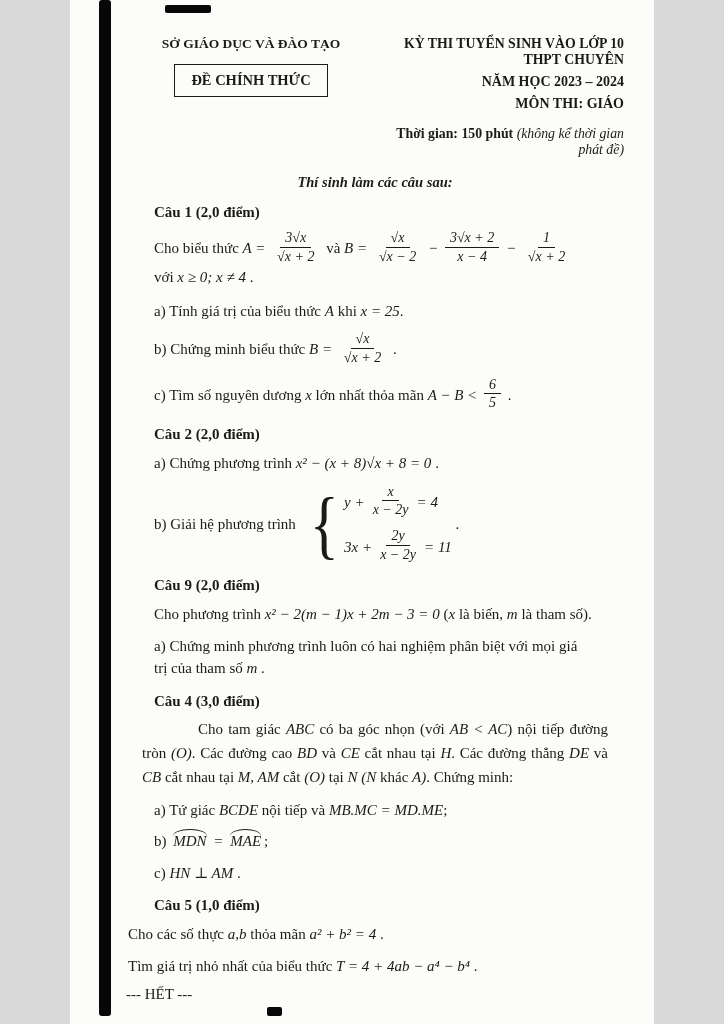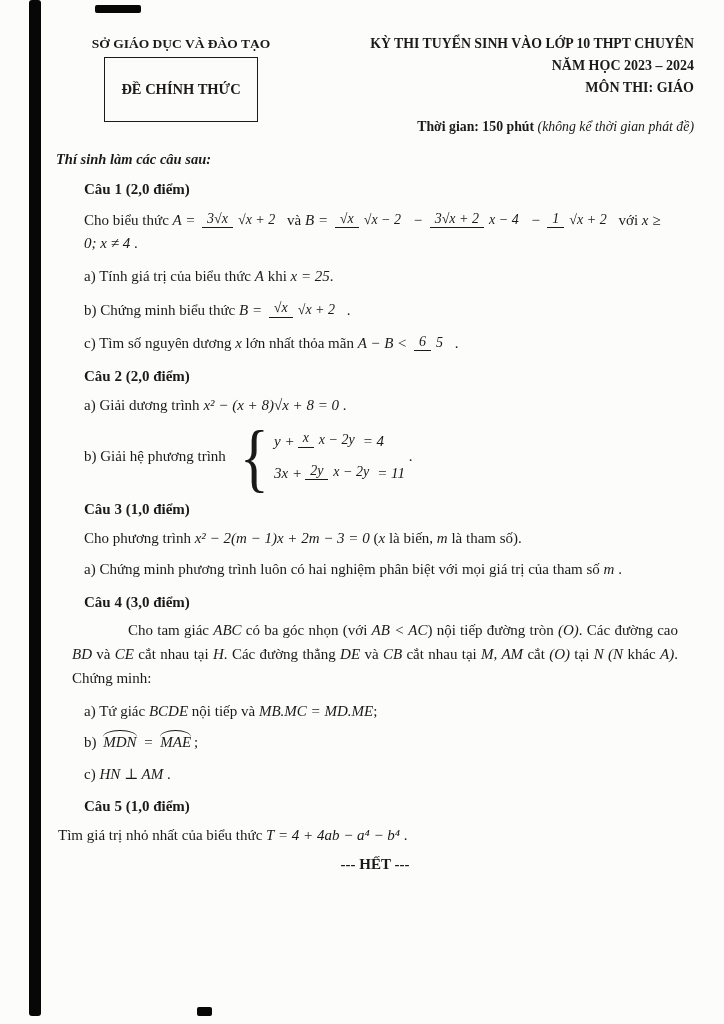--- a/index.html
+++ b/index.html
@@ -1,54 +1,54 @@
 <!DOCTYPE html>
 <html><head>
 <meta charset="utf-8">
 <style>
   * { margin:0; padding:0; box-sizing:border-box; }
   html,body { background:#d9d9d9; }
-  .page { position:relative; width:724px; height:1024px; margin:0 auto; background:#fcfcfa;
+  .page { position:relative; width:584px; height:1024px; margin:0 auto; background:#fcfcfa;
           color:#1c1a17; font-family:"Liberation Serif","DejaVu Serif",serif; font-size:15px; overflow:hidden; }
   .scan-bar { position:absolute; left:29px; top:0; width:12px; height:1016px; background:#070707; border-radius:3px; }
   .scan-mark { position:absolute; background:#070707; border-radius:2px; }
   .scan-mark.top { left:95px; top:5px; width:46px; height:8px; }
   .scan-mark.bottom { left:197px; top:1007px; width:15px; height:9px; }
   .content { position:relative; padding:36px 30px 0 56px; }
   .bold { font-weight:bold; }
   .italic { font-style:italic; }
   .header { display:flex; }
   .header-left { width:250px; text-align:center; }
   .org { font-size:13.5px; font-weight:bold; white-space:nowrap; }
   .place { display:inline-block; font-size:13.5px; font-weight:bold; margin-top:5px; padding:0 10px 2px; border-bottom:1.4px solid #1c1a17; }
-  .official-box { display:inline-block; margin-top:5px; padding:23px 16px; border:1.6px solid #1c1a17; font-weight:bold; font-size:14.5px; }
+  .official-box { display:inline-block; margin-top:12px; padding:7px 16px; border:1.6px solid #1c1a17; font-weight:bold; font-size:14.5px; }
   .header-right { flex:1; text-align:right; }
   .exam-title { font-size:13.8px; font-weight:bold; }
   .year, .subject { font-size:14px; font-weight:bold; margin-top:6px; }
-  .time { margin-top:23px; font-size:13.8px; }
-  .instruction { margin-top:16px; text-align:left; font-weight:bold; font-style:italic; font-size:14.5px; }
+  .time { margin-top:14px; font-size:13.8px; }
+  .instruction { margin-top:16px; text-align:center; font-weight:bold; font-style:italic; font-size:14.5px; }
   .section { margin-top:2px; }
   .heading { font-weight:bold; margin:13px 0 2px 28px; }
   .line { margin:9px 30px 9px 28px; line-height:1.5; }
   .line.flush { margin-left:2px; }
   .line.para { margin:7px 16px; text-indent:56px; text-align:justify; line-height:1.62; }
   .line.tall { margin-top:11px; margin-bottom:11px; }
   .math { font-style:italic; }
-  .frac { display:inline-flex; flex-direction:row; align-items:center; vertical-align:middle;
+  .frac { display:inline-flex; flex-direction:column; align-items:center; vertical-align:middle;
           margin:0 3px; line-height:1.12; font-size:14px; font-style:italic; transform:translateY(-2px); }
   .frac .num { padding:0 5px 1px; border-bottom:1.2px solid #1c1a17; }
   .frac .den { padding:1px 5px 0; }
   .sys { display:inline-flex; align-items:center; vertical-align:middle; margin-left:6px; }
   .brace { display:inline-block; font-size:76px; line-height:0.8; transform:scaleX(0.8); margin-right:2px; font-weight:400; }
   .sys-rows { display:inline-flex; flex-direction:column; gap:10px; }
   .sys-row { display:flex; align-items:center; }
   .hat { font-style:italic; position:relative; margin:0 3px; }
   .hat::before { content:""; position:absolute; left:0; right:0; top:-4px; height:6px;
                  border-top:1.5px solid #1c1a17; border-radius:50% 50% 0 0 / 100% 100% 0 0; }
-  .footer { margin-top:2px; text-align:center; font-weight:bold; }
+  .footer { margin-top:2px; font-weight:normal; }
 </style>
 </head>
 <body>
 
 <div class="page">
   <div class="scan-bar"></div>
   <div class="scan-mark top"></div>
   <div class="scan-mark bottom"></div>
 
   <div class="content">
@@ -90,21 +90,21 @@
               <span class="num">√x</span>
               <span class="den">√x + 2</span>
             </span><span class="txt"> .</span></div>
           <div class="line tall"><span class="txt">c) Tìm số nguyên dương </span><span class="math">x</span><span class="txt"> lớn nhất thỏa mãn </span><span class="math">A − B &lt; </span><span class="frac">
               <span class="num">6</span>
               <span class="den">5</span>
             </span><span class="txt"> .</span></div>
         </div>
         <div class="section">
           <div class="heading">Câu 2 (2,0 điểm)</div>
-          <div class="line"><span class="txt">a) Giải dương trình </span><span class="math">x² − (x + 8)√x + 8 = 0</span><span class="txt"> .</span></div>
+          <div class="line"><span class="txt">a) Chứng phương trình </span><span class="math">x² − (x + 8)√x + 8 = 0</span><span class="txt"> .</span></div>
           <div class="line tall"><span class="txt">b) Giải hệ phương trình </span><span class="sys">
               <span class="brace">{</span>
               <span class="sys-rows">
                 <span class="sys-row">
                   <span class="math">y + </span>
                   <span class="frac">
                     <span class="num">x</span>
                     <span class="den">x − 2y</span>
                   </span>
                   <span class="math"> = 4</span>
@@ -114,32 +114,33 @@
                   <span class="frac">
                     <span class="num">2y</span>
                     <span class="den">x − 2y</span>
                   </span>
                   <span class="math"> = 11</span>
                 </span>
               </span>
             </span><span class="txt"> .</span></div>
         </div>
         <div class="section">
-          <div class="heading">Câu 3 (1,0 điểm)</div>
+          <div class="heading">Câu 9 (2,0 điểm)</div>
           <div class="line"><span class="txt">Cho phương trình </span><span class="math">x² − 2(m − 1)x + 2m − 3 = 0</span><span class="txt"> (</span><span class="math">x</span><span class="txt"> là biến, </span><span class="math">m</span><span class="txt"> là tham số).</span></div>
           <div class="line"><span class="txt">a) Chứng minh phương trình luôn có hai nghiệm phân biệt với mọi giá trị của tham số </span><span class="math">m</span><span class="txt"> .</span></div>
         </div>
         <div class="section">
           <div class="heading">Câu 4 (3,0 điểm)</div>
           <div class="line para"><span class="txt">Cho tam giác </span><span class="math">ABC</span><span class="txt"> có ba góc nhọn (với </span><span class="math">AB &lt; AC</span><span class="txt">) nội tiếp đường tròn </span><span class="math">(O)</span><span class="txt">. Các đường cao </span><span class="math">BD</span><span class="txt"> và </span><span class="math">CE</span><span class="txt"> cắt nhau tại </span><span class="math">H</span><span class="txt">. Các đường thẳng </span><span class="math">DE</span><span class="txt"> và </span><span class="math">CB</span><span class="txt"> cắt nhau tại </span><span class="math">M, AM</span><span class="txt"> cắt </span><span class="math">(O)</span><span class="txt"> tại </span><span class="math">N (N</span><span class="txt"> khác </span><span class="math">A)</span><span class="txt">. Chứng minh:</span></div>
           <div class="line"><span class="txt">a) Tứ giác </span><span class="math">BCDE</span><span class="txt"> nội tiếp và </span><span class="math">MB.MC = MD.ME</span><span class="txt">;</span></div>
           <div class="line"><span class="txt">b) </span><span class="hat">MDN</span><span class="math"> = </span><span class="hat">MAE</span><span class="txt">;</span></div>
           <div class="line"><span class="txt">c) </span><span class="math">HN ⊥ AM</span><span class="txt"> .</span></div>
         </div>
         <div class="section">
           <div class="heading">Câu 5 (1,0 điểm)</div>
+          <div class="line flush"><span class="txt">Cho các số thực </span><span class="math">a,b</span><span class="txt"> thỏa mãn </span><span class="math">a² + b² = 4</span><span class="txt"> .</span></div>
           <div class="line flush"><span class="txt">Tìm giá trị nhỏ nhất của biểu thức </span><span class="math">T = 4 + 4ab − a⁴ − b⁴</span><span class="txt"> .</span></div>
         </div>
       </div>
 
     <div class="footer">--- HẾT ---</div>
   </div>
 </div>
 
 </body></html>

